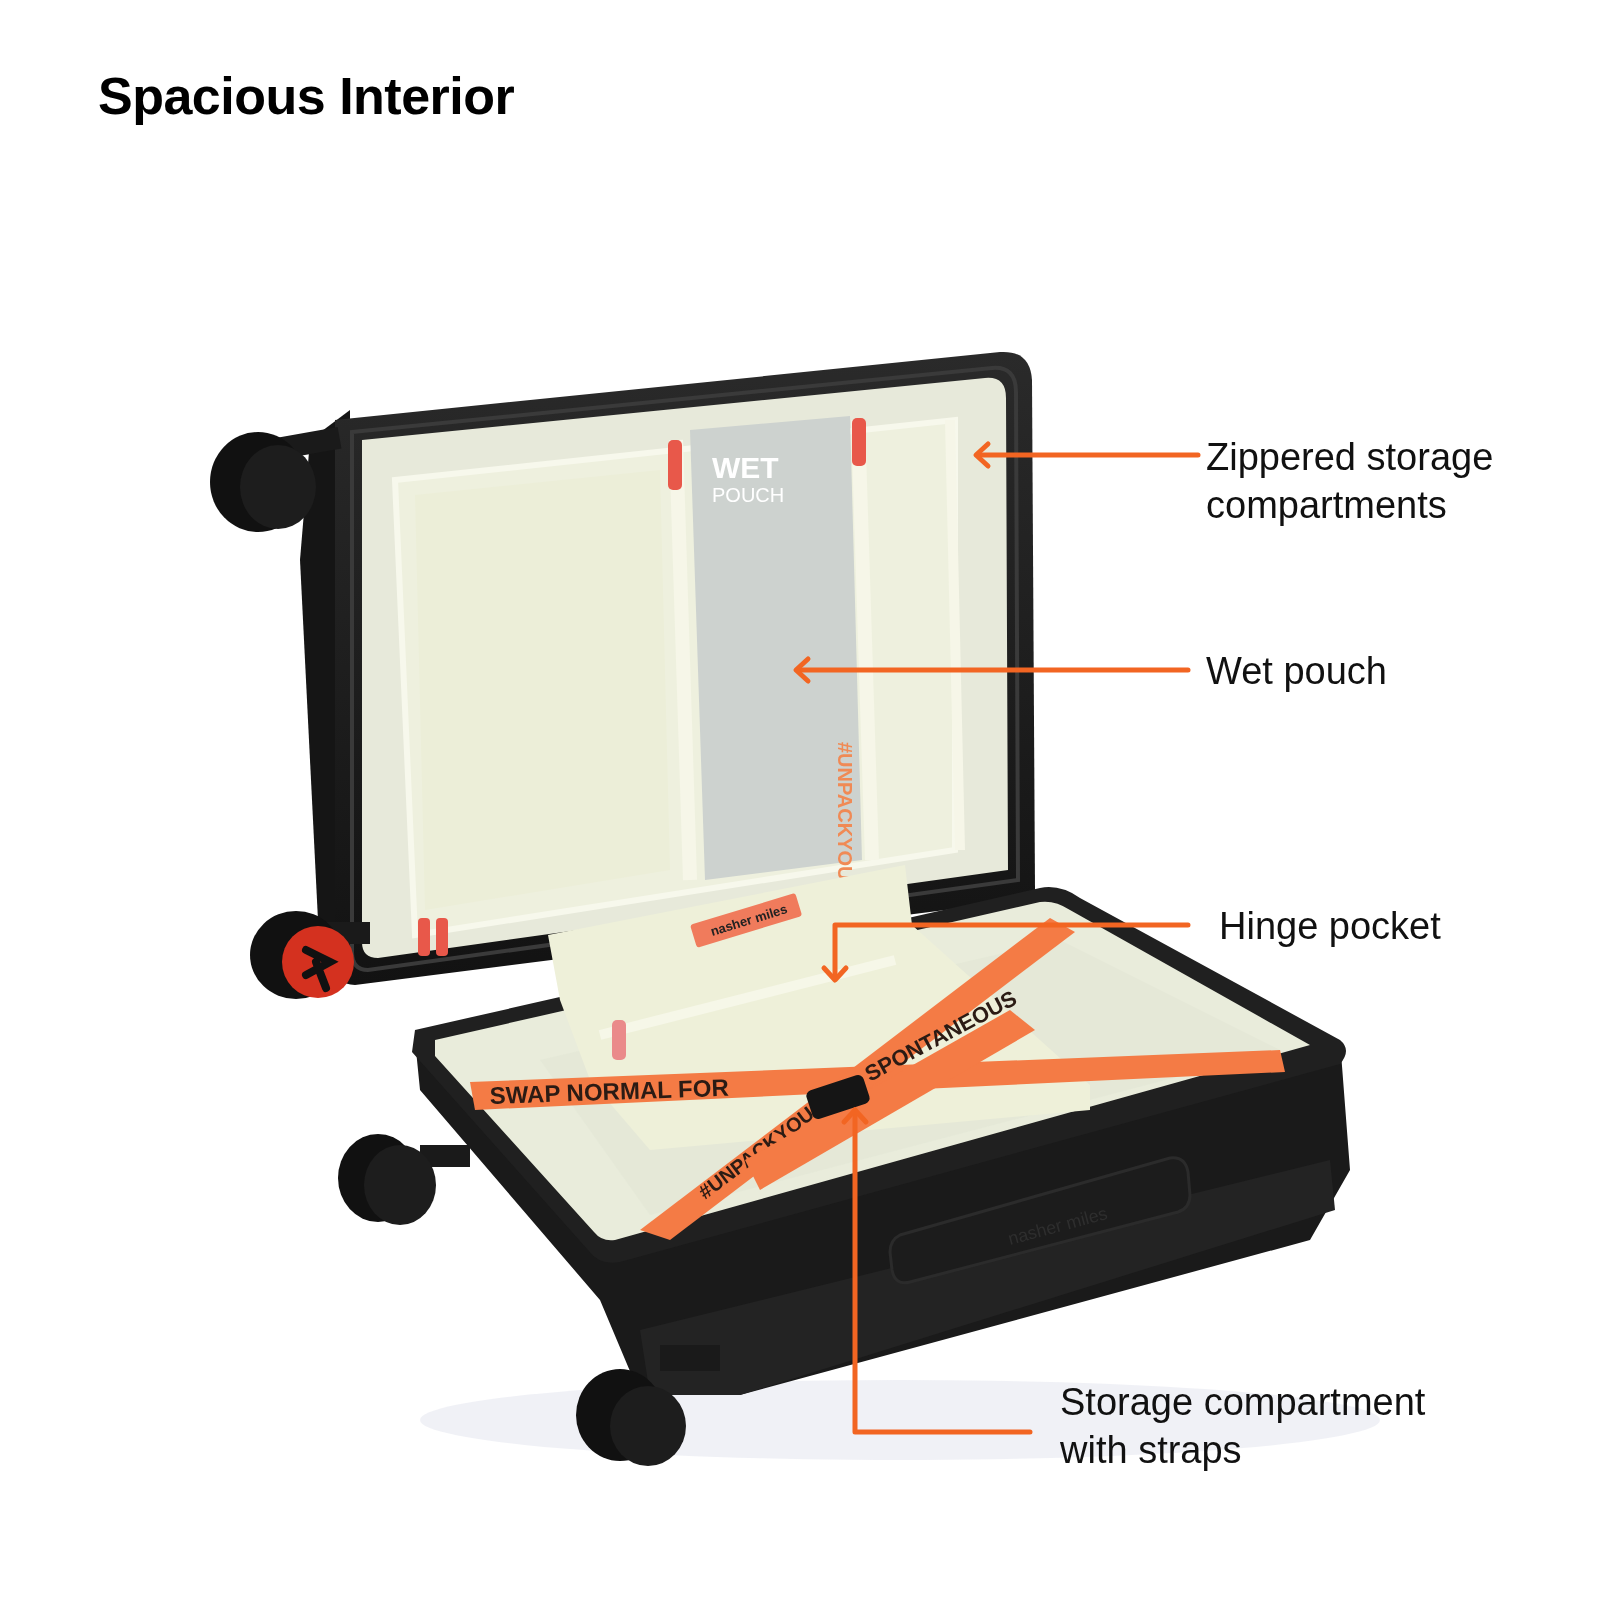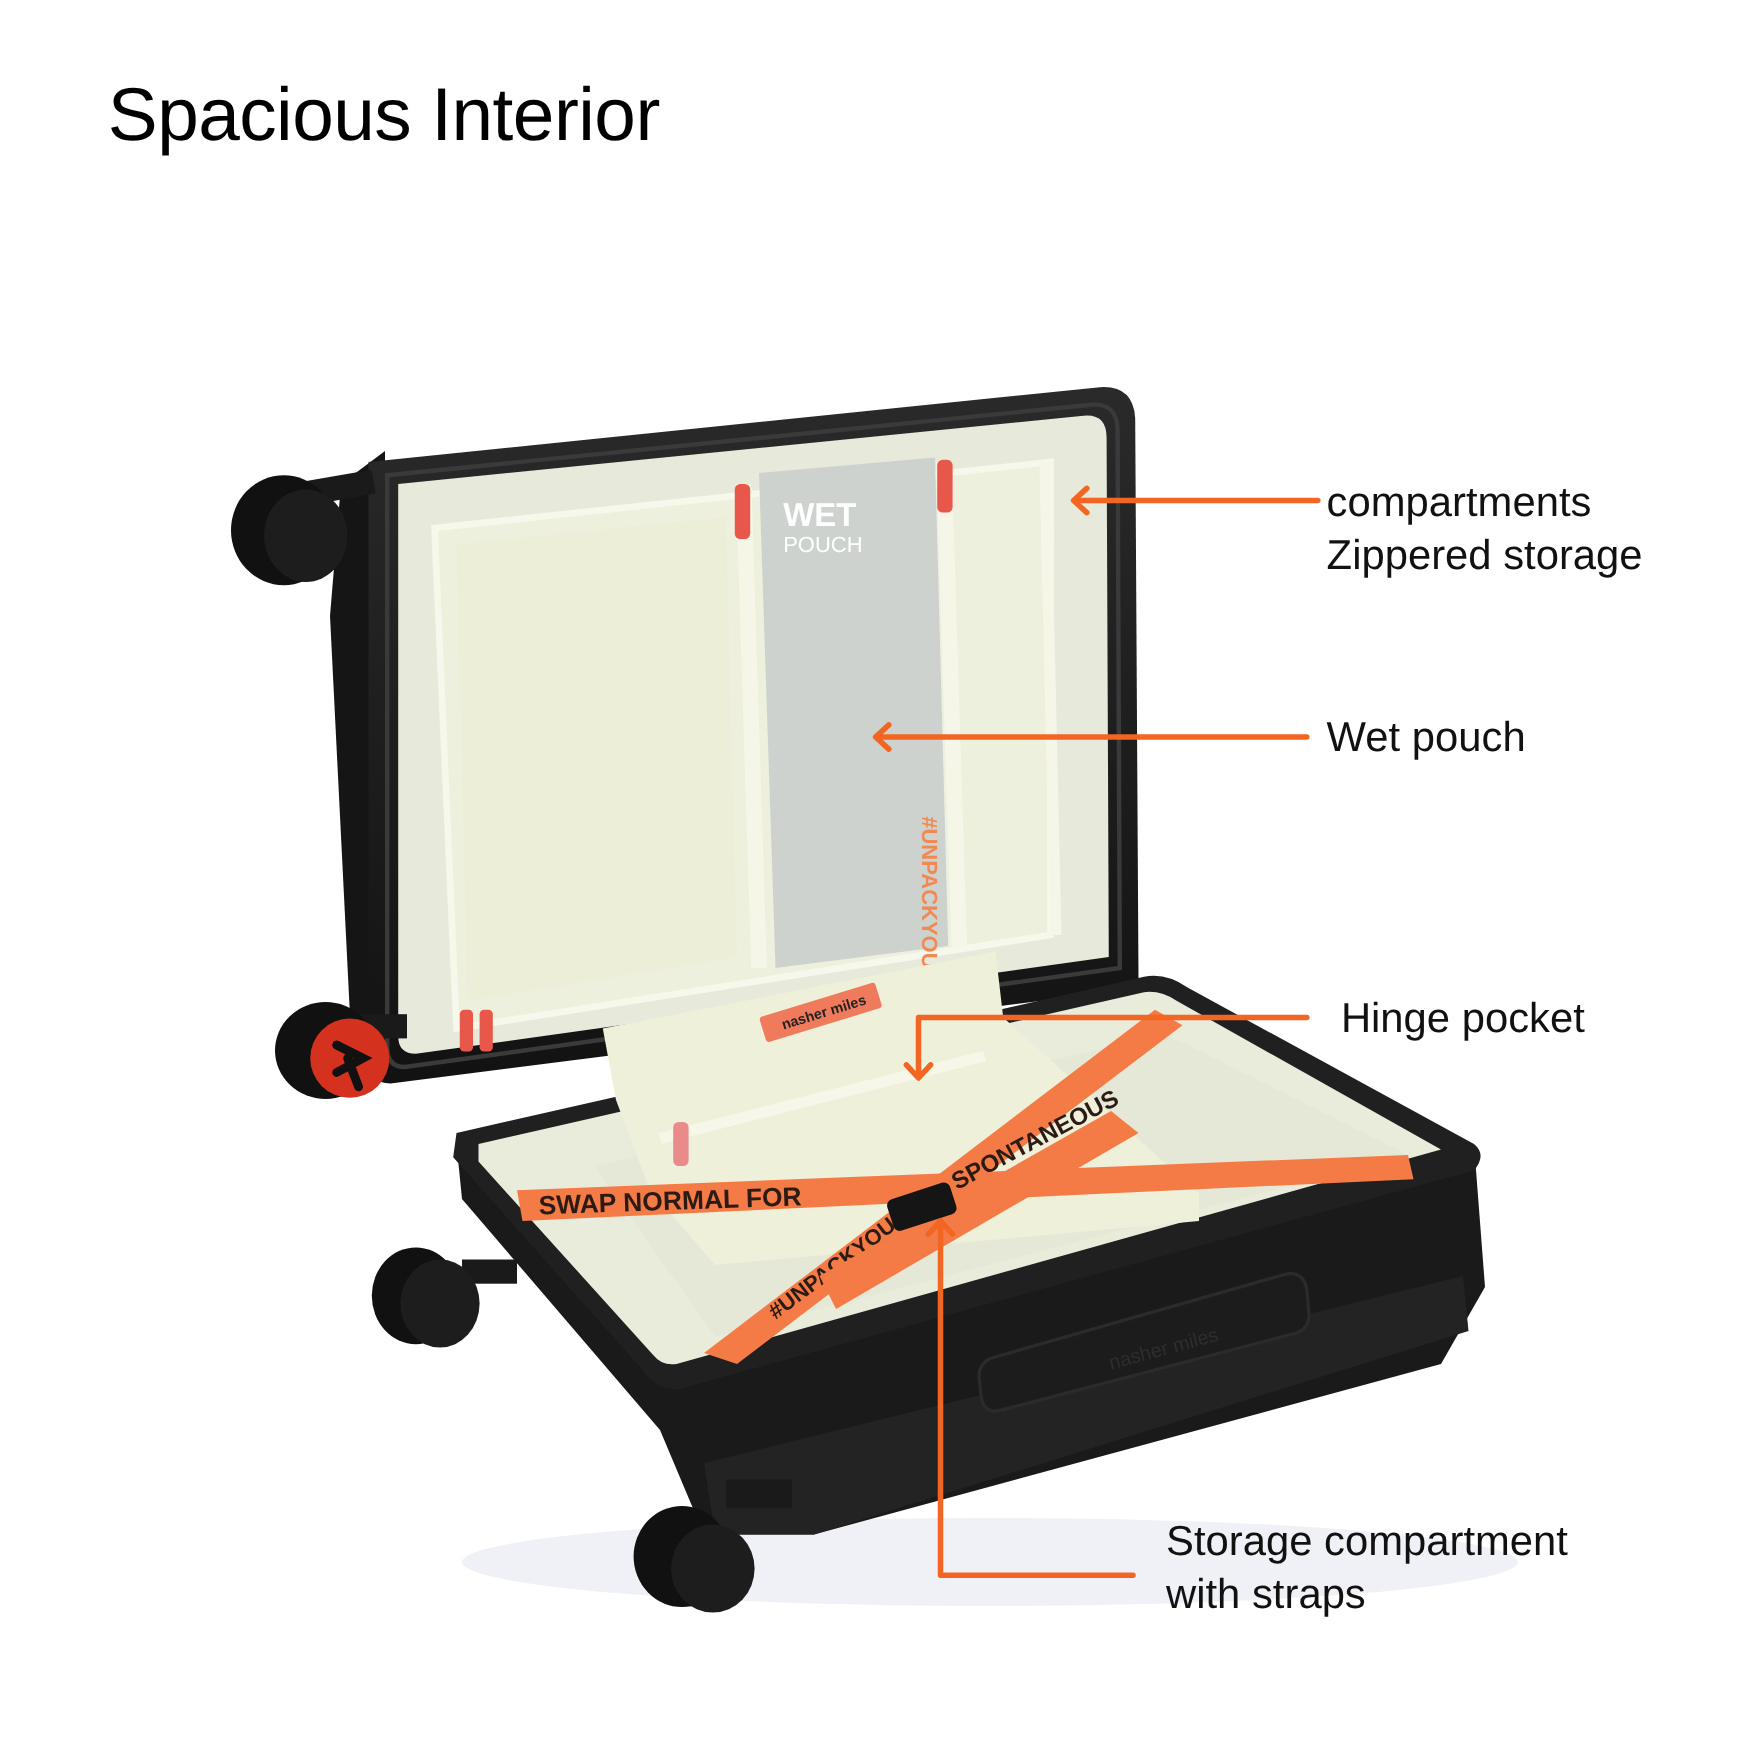--- a/index.html
+++ b/index.html
@@ -1,18 +1,18 @@
 <!DOCTYPE html>
 <html><head>
 <meta charset="utf-8">
 <style>
   html, body { margin:0; padding:0; background:#ffffff; }
   body { width:1600px; height:1600px; position:relative; overflow:hidden;
          font-family:"Liberation Sans", "DejaVu Sans", sans-serif; color:#000; }
-  .title { position:absolute; left:98px; top:70px; font-size:68px; font-weight:normal;
+  .title { position:absolute; left:98px; top:70px; font-size:52px; font-weight:bold;
            letter-spacing:-0.5px; line-height:1; }
   .label { position:absolute; font-size:38px; line-height:48px; color:#111; }
   .label span { display:block; }
   svg.art { position:absolute; left:0; top:0; }
 </style>
 </head>
 <body>
 
 <div class="title">Spacious Interior</div>
 
@@ -137,22 +137,22 @@
     </g>
 
     <g>
       <polyline points="1030,1432 855,1432 855,1110"></polyline>
       <polyline points="844,1122 855,1110 866,1122"></polyline>
     </g>
   </g>
 </svg>
 
 <div class="label" style="left:1206px; top:433px;">
+  <span>Zippered storage</span>
   <span>compartments</span>
-  <span>Zippered storage</span>
 </div>
 
 <div class="label" style="left:1206px; top:647px;">
   <span>Wet pouch</span>
 </div>
 
 <div class="label" style="left:1203px; top:902px;margin-left:16px;">
   <span>Hinge pocket</span>
 </div>
 

